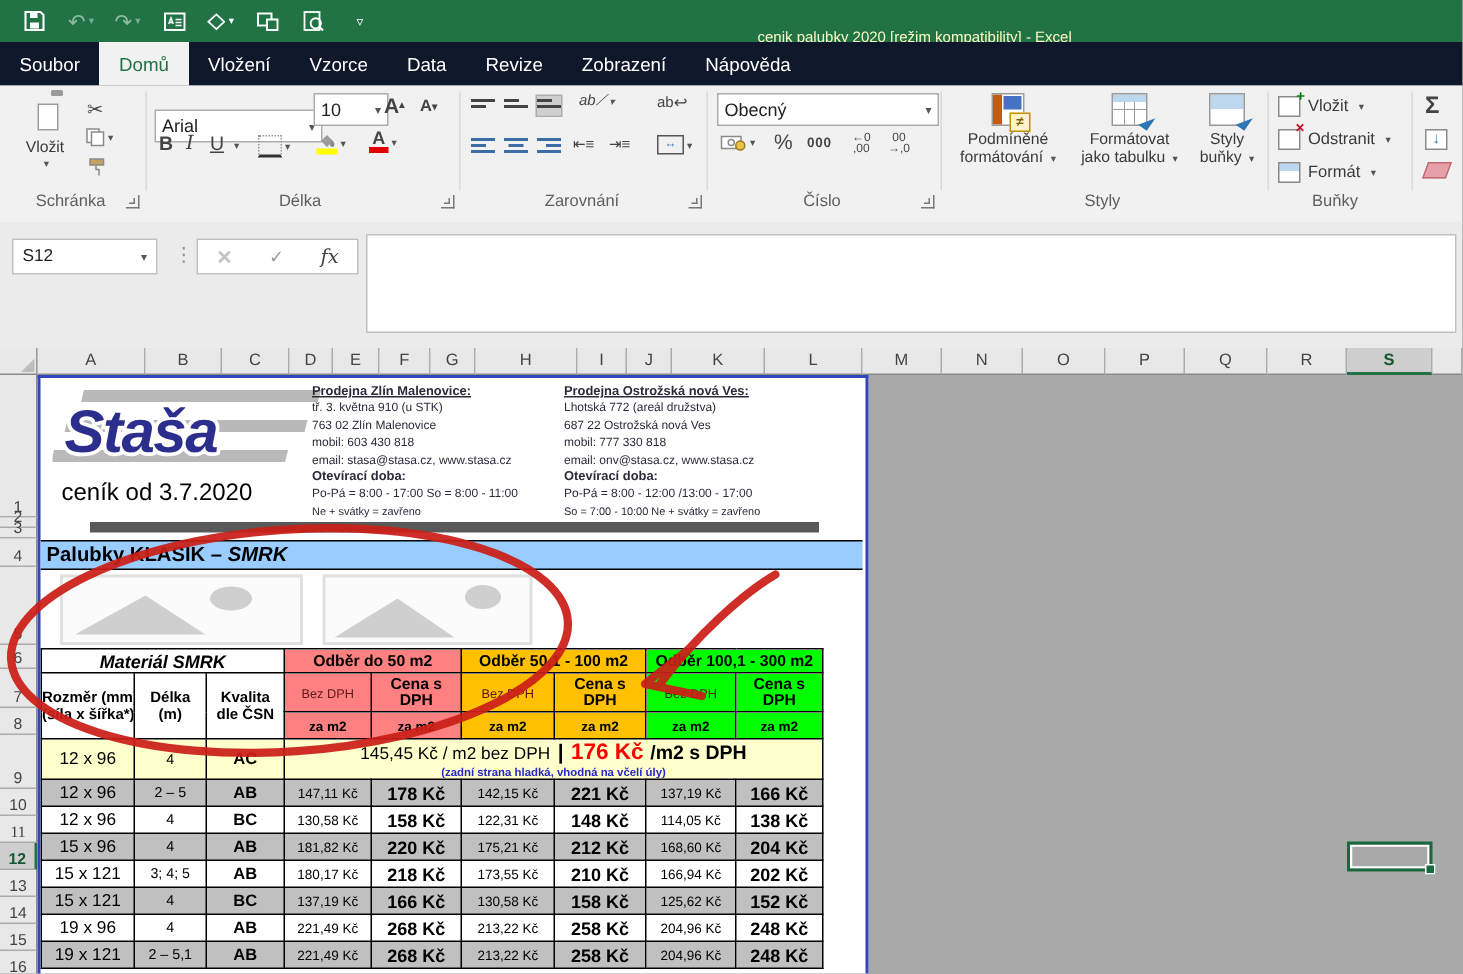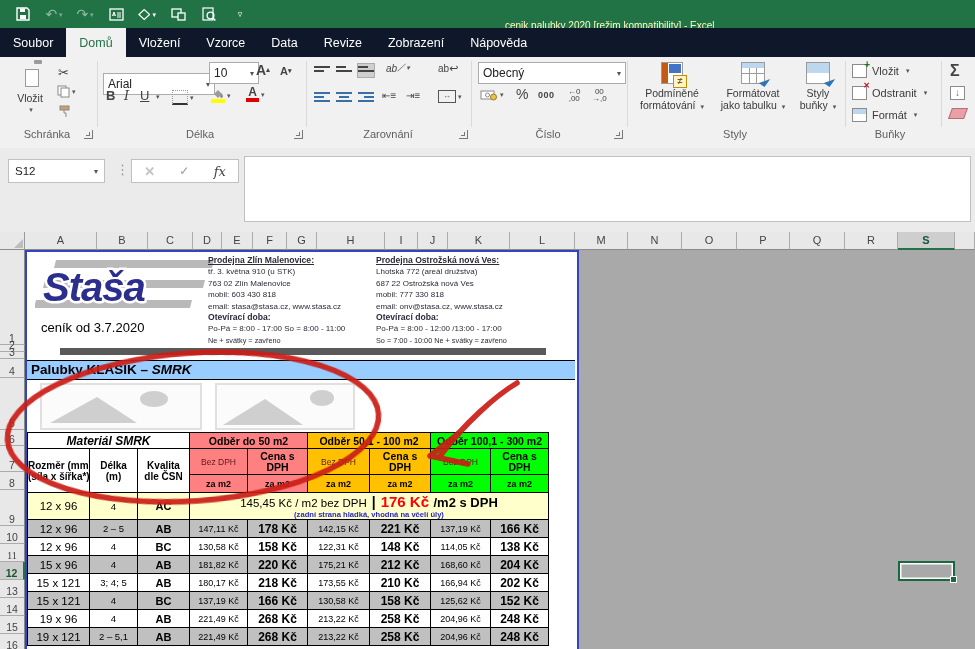--- a/index.html
+++ b/index.html
@@ -77,21 +77,21 @@
   .corner:after{content:"";position:absolute;right:1px;bottom:1px;border-left:9px solid transparent;border-bottom:9px solid #BDBDBD}
   .colh{height:18px;background:#E8E8E8;border-right:1px solid #ABABAB;border-bottom:1px solid #8A8A8A;box-sizing:border-box;font-size:11px;color:#444;text-align:center;line-height:17px}
   .colh.sel{background:#CECECE;color:#15572F;border-bottom:2px solid #217346;font-weight:bold}
   .rowstrip{position:absolute;left:0;top:250px;width:25px}
   .rowh{width:25px;background:#E8E8E8;border-right:1px solid #8A8A8A;border-bottom:1px solid #ABABAB;box-sizing:border-box;font-size:10.5px;color:#444;text-align:center;display:flex;align-items:flex-end;justify-content:center}
   .rowh.sel{background:#CECECE;color:#15572F;border-right:2px solid #217346;font-weight:bold}
 
   
   .doc{position:absolute;left:25px;top:250px;width:550px;height:399px;background:#fff;border-top:2px solid #3345BE;border-left:2px solid #3345BE;border-right:2px solid #3345BE;box-sizing:content-box;overflow:visible}
   .docin{position:absolute;left:0;top:0;width:550px;height:399px;overflow:hidden}
-  .price-date{position:absolute;left:14px;top:68px;font-size:13px;color:#000}
+  .price-date{position:absolute;left:14px;top:68px;font-size:16px;color:#000}
   .store{position:absolute;top:3px;color:#2B2B3A;font-size:8px;line-height:11.4px;white-space:nowrap}
   .sline.hdr{font-weight:bold;text-decoration:underline;font-size:8.6px}
   .sline.bold{font-weight:bold;font-size:8.6px}
   .sline.small{font-size:7.3px}
   .greybar{position:absolute;left:33px;top:96px;width:486px;height:7px;background:#595959}
   .banner{position:absolute;left:0;top:108px;width:548px;height:20px;background:#99CCFF;border-top:1px solid #000;border-bottom:1px solid #000;box-sizing:border-box;font-size:13.5px;font-weight:bold;color:#000;padding:1px 0 0 4px}
   .banner i{font-style:italic}
   .imgbox{position:absolute;top:131px;height:47px;border:2px solid #E0E0E0;background:#FBFBFB;box-sizing:border-box}
 
   

